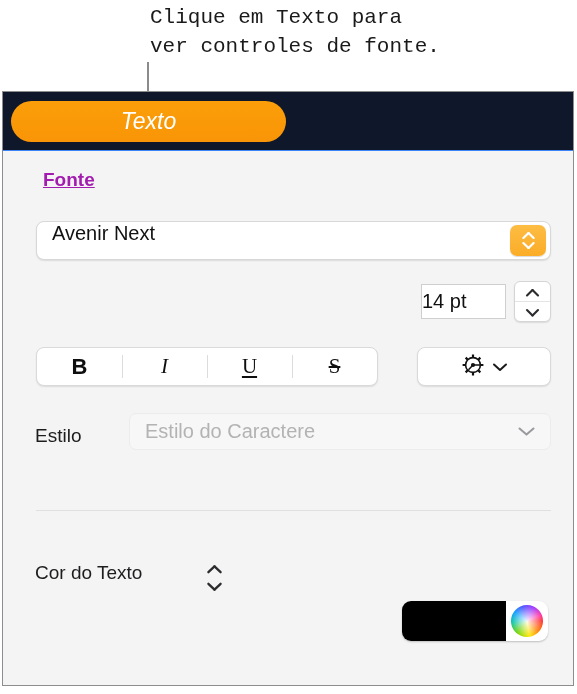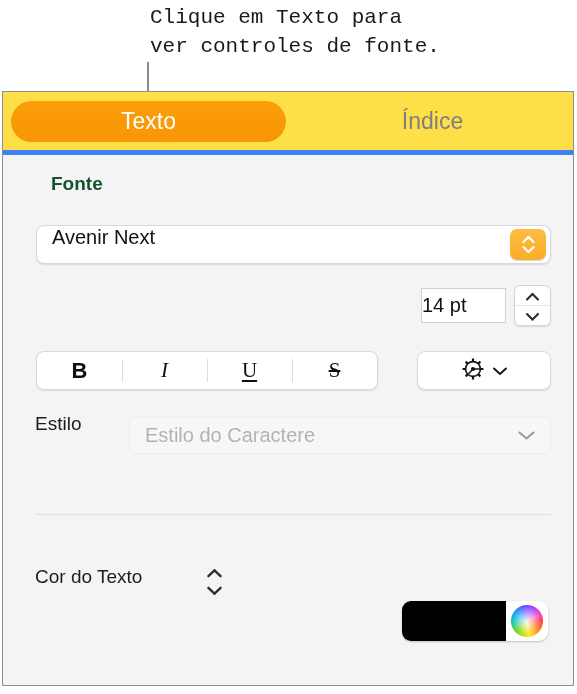--- a/index.html
+++ b/index.html
@@ -52,22 +52,23 @@
     height: 595px;
     background: #f4f4f4;
     border: 1px solid #8d8d90;
     box-sizing: border-box;
   }
 
   
   .tabbar {
     position: relative;
     height: 58px;
-    background: #fde047;
-    border-bottom: 5px solid #3b82f6;
+    background: #0f172a;
+    border-bottom: 1px solid #3b82f6;
+    font-style: italic;
   }
   .tab {
     position: absolute;
     top: 9px;
     height: 41px;
     border-radius: 21px;
     display: flex;
     align-items: center;
     justify-content: center;
     font-size: 23px;
@@ -88,24 +89,25 @@
   }
 
   
   .panel-body {
     position: relative;
     height: 536px;
   }
 
   .section-label {
     position: absolute;
-    left: 48px;
+    left: 40px;
     font-size: 19px;
     font-weight: bold;
-    color: #14532d;
+    color: #a21caf;
+    text-decoration: underline;
   }
 
   .row-label {
     position: absolute;
     font-size: 19px;
     color: #1d1d1f;
   }
 
   
   .font-popup {
@@ -264,21 +266,21 @@
     box-sizing: border-box;
     display: flex;
     align-items: center;
     justify-content: center;
     gap: 6px;
   }
 
   
   .estilo-label {
     left: 32px;
-    top: 258px;
+    top: 274px;
   }
   .char-style-popup {
     position: absolute;
     left: 126px;
     top: 262px;
     width: 422px;
     height: 37px;
     background: #f7f7f7;
     border: 1px solid #ececec;
     border-radius: 7px;
@@ -367,23 +369,20 @@
   <div class="callout-text">Clique em Texto para
 ver controles de fonte.</div>
   <div class="callout-leader"></div>
 </div>
 
 <div class="panel">
 
   <div class="tabbar">
     <div class="tab tab-text">
       <span>Texto</span>
-    </div>
-    <div class="tab tab-index">
-      <span>Índice</span>
     </div>
   </div>
 
   <div class="panel-body">
 
     <div class="section-label" style="top:18px;">Fonte</div>
 
     <div class="font-popup">
       <span class="font-popup-value">Avenir Next</span>
       <div class="stepper-orange" style="right:4px; top:3px; position:absolute;">

